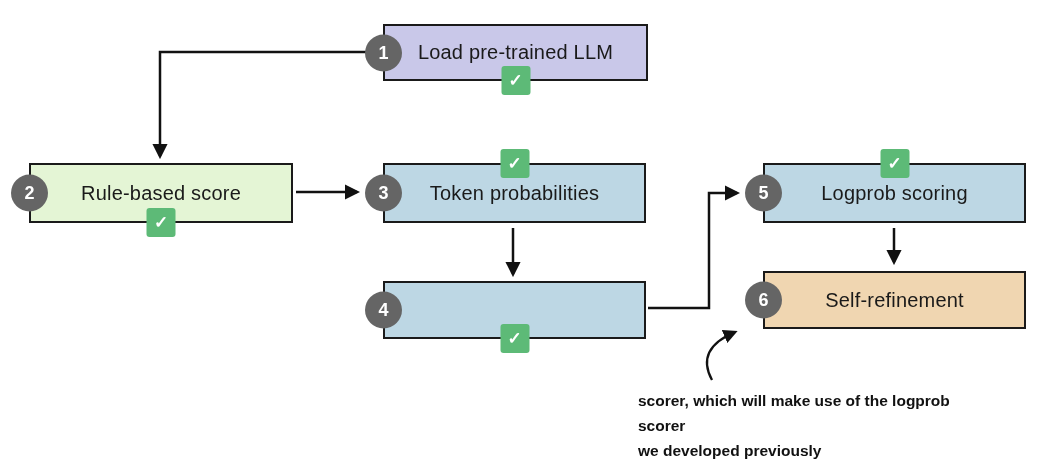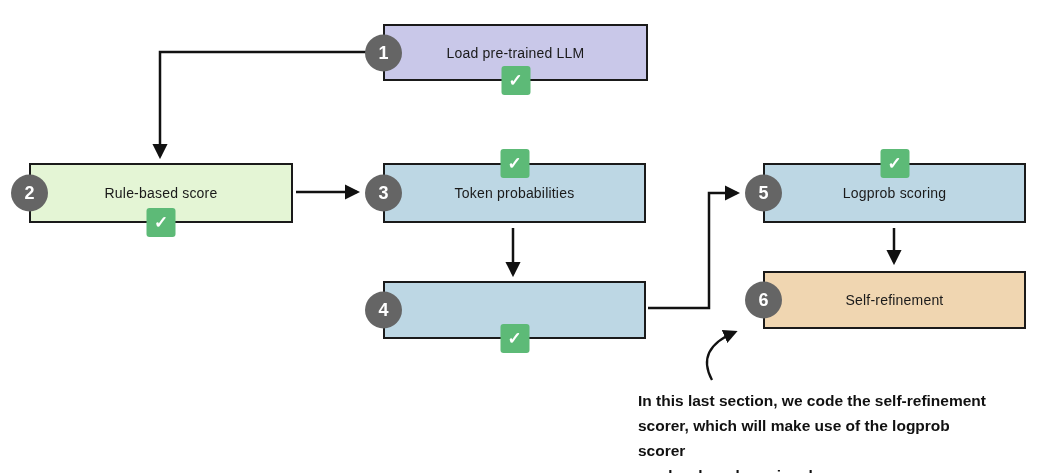--- a/index.html
+++ b/index.html
@@ -11,21 +11,21 @@
     overflow:hidden;
   }
   #arrows{position:absolute;left:0;top:0;width:1042px;height:473px;}
   .box{
     position:absolute;
     border:2px solid #1a1a1a;
     box-sizing:border-box;
     display:flex;align-items:center;justify-content:center;
   }
   .box .label{
-    font-size:14px;color:#1a1a1a;letter-spacing:.2px;
+    font-size:20px;color:#1a1a1a;letter-spacing:.2px;
   }
   .num{
     position:absolute;
     width:37px;height:37px;border-radius:50%;
     left:-20px;top:50%;transform:translateY(-50%);
     display:flex;align-items:center;justify-content:center;
     color:#ffffff;font-size:18px;font-weight:bold;
   }
   .check{
     position:absolute;
@@ -101,18 +101,17 @@
     <span class="label">Logprob scoring</span>
     <span class="check pos-top" style="background-color: rgb(93, 186, 119);">✓</span>
   </div>
 
   <div class="box b6" style="background-color: rgb(240, 214, 177);">
     <span class="num" style="background-color: rgb(101, 101, 101);">6</span>
     <span class="label">Self-refinement</span>
   </div>
 
   <div class="annotation">
-    <div>In this last section, we code the self-refinement</div>
     <div>scorer, which will make use of the logprob scorer</div>
     <div>we developed previously</div>
   </div>
 
 </div>
 
 </body></html>

